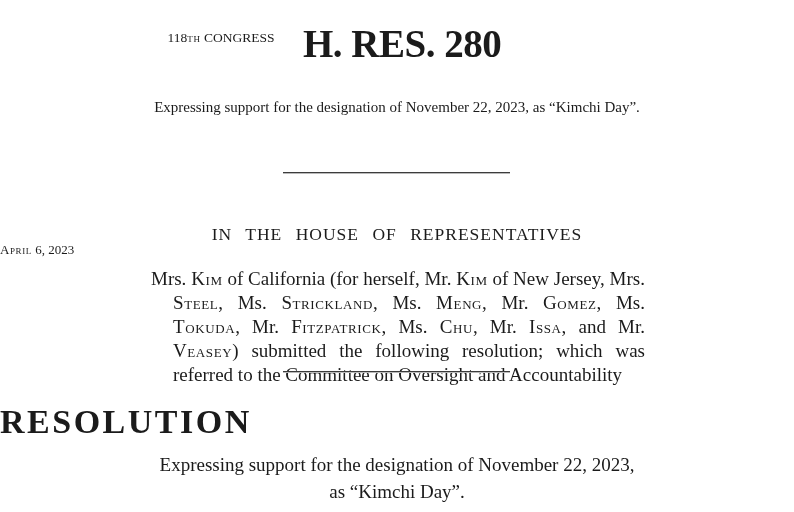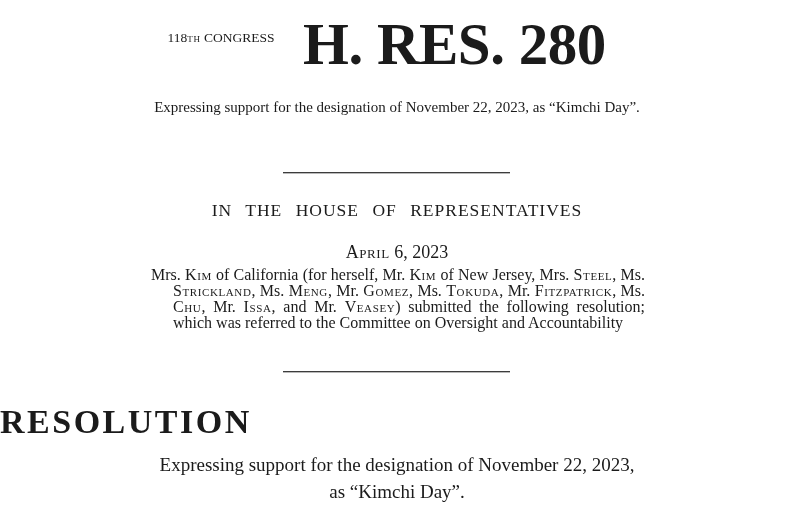--- a/index.html
+++ b/index.html
@@ -28,21 +28,21 @@
     left: 150px; top: 30px;
     width: 142px;
     text-align: center;
     font-size: 13.5px;
     line-height: 15px;
     white-space: nowrap;
   }
   .bill-number {
     position: absolute;
     left: 303px; top: 20px;
-    font-size: 59px;
+    font-size: 39px;
     font-weight: bold;
     line-height: 48px;
     letter-spacing: -0.5px;
     white-space: nowrap;
   }
 
   
   .measure-title {
     position: absolute;
     left: 0; top: 96px;
@@ -59,41 +59,41 @@
     width: 227px;
     height: 2px;
     background: var(--color-rule);
     border-bottom: 1px solid #b9b9b9;
   }
   .rule-1 { top: 172px; }
   .rule-2 { top: 371px; }
 
   .chamber-heading {
     position: absolute;
-    left: 0; top: 200px;
+    left: 0; top: 224px;
     width: 100%;
     text-align: center;
     font-size: 17.5px;
     letter-spacing: 1px;
     word-spacing: 8px;
     white-space: nowrap;
   }
   .date-line {
     position: absolute;
     left: 0; top: 242px;
     width: 100%;
-    text-align: center;
-    font-size: 18px;
+    text-align: left;
+    font-size: 13px;
   }
   .sponsor-paragraph {
     position: absolute;
     left: 151px; top: 267px;
     width: 494px;
-    font-size: 16px;
-    line-height: 16px;
+    font-size: 19px;
+    line-height: 24px;
     text-align: justify;
     padding-left: 22px;
     text-indent: -22px;
   }
 
   .resolution-heading {
     position: absolute;
     left: 0; top: 403px;
     width: 100%;
     text-align: left;

